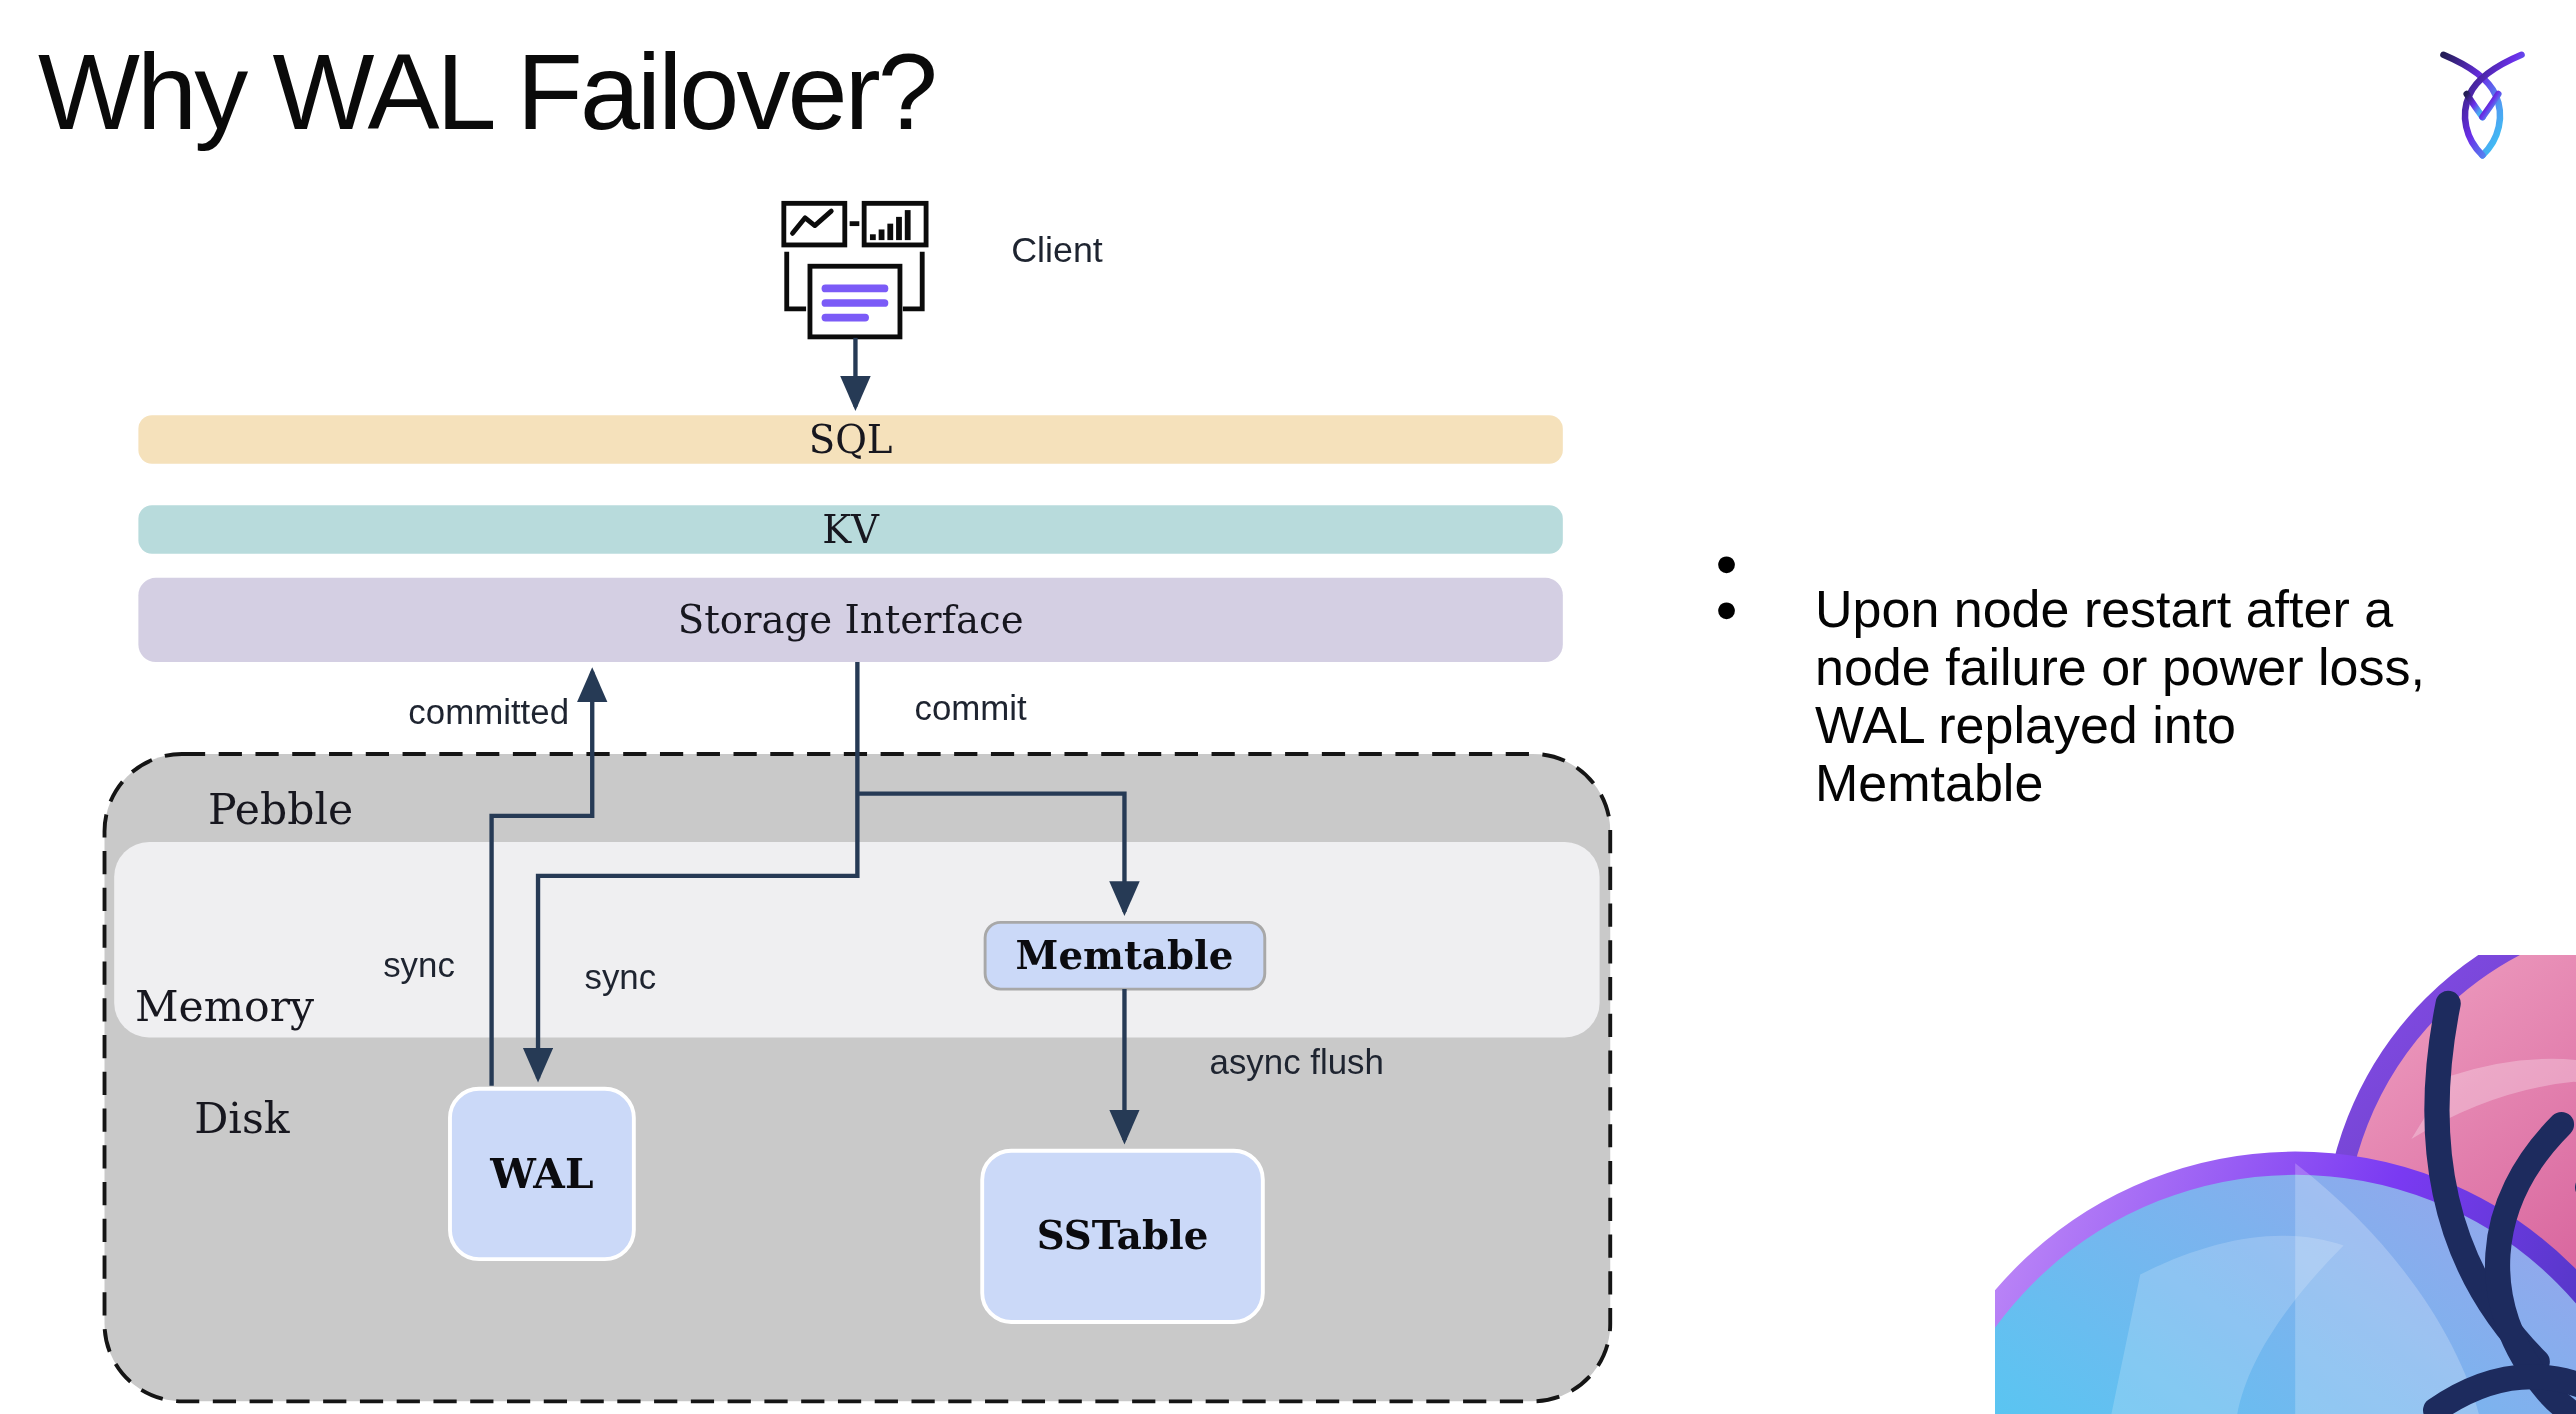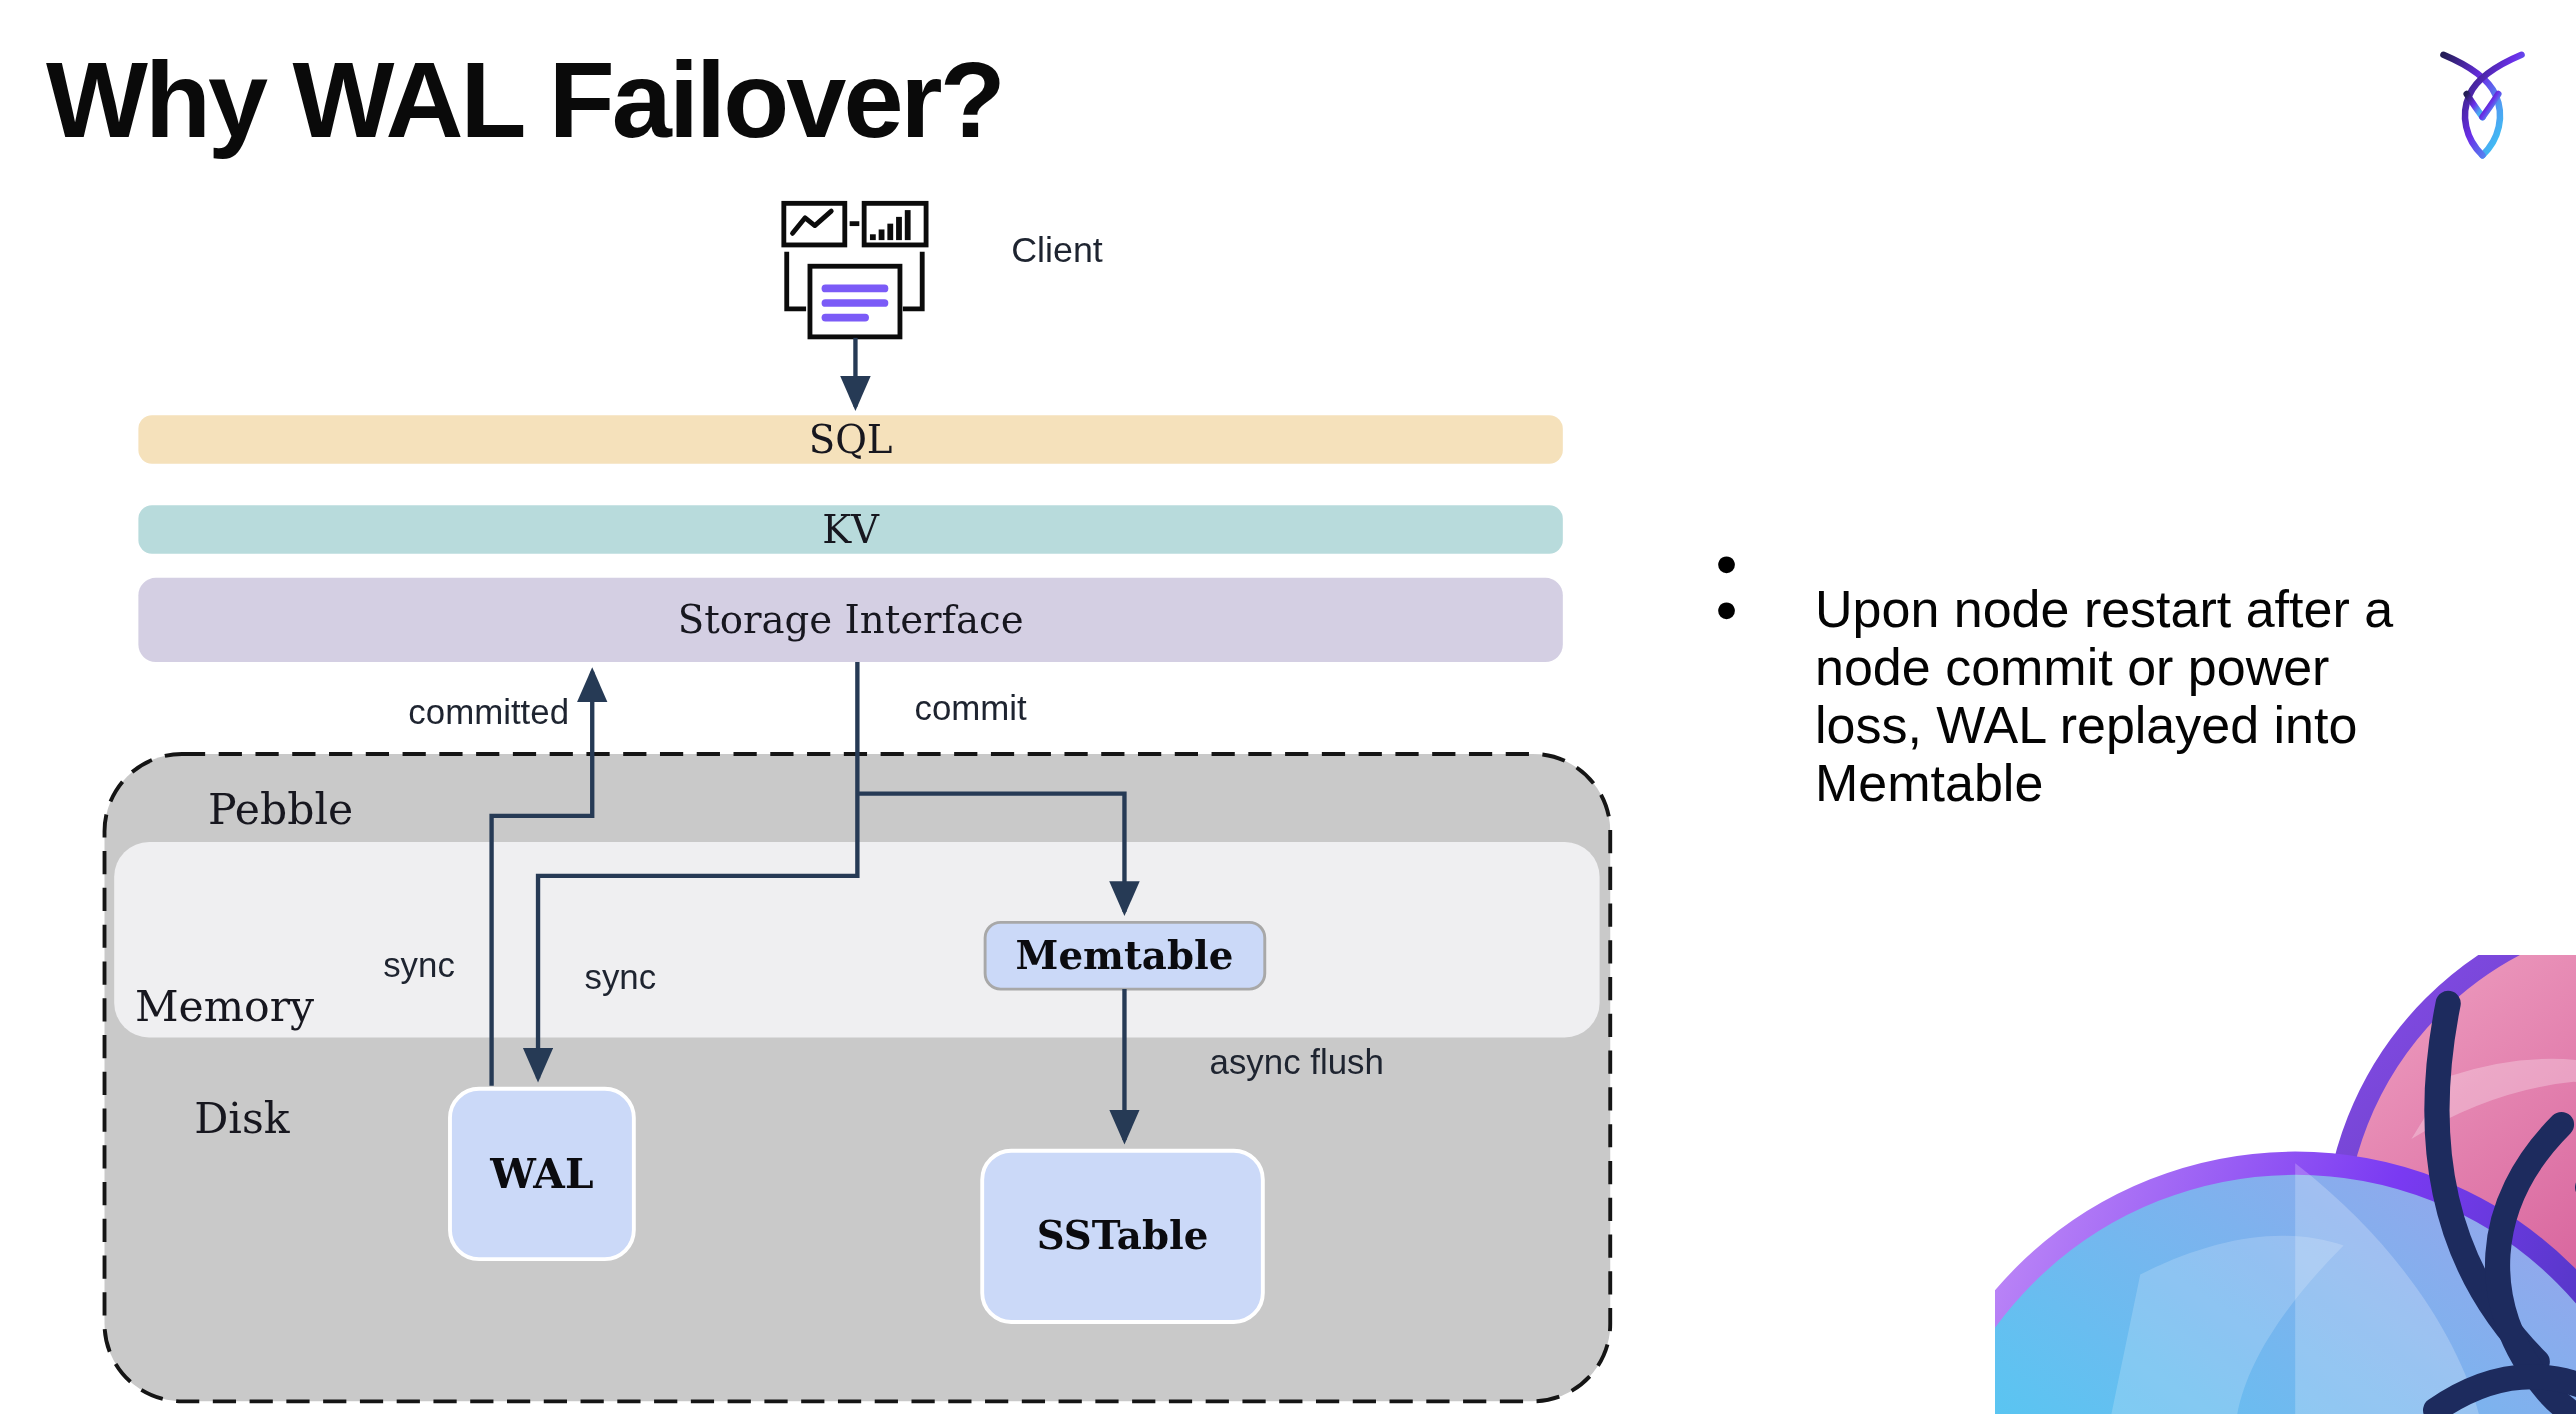--- a/index.html
+++ b/index.html
@@ -1,20 +1,20 @@
 <!DOCTYPE html>
 <html><head>
 <meta charset="utf-8">
 <style>
   html,body{margin:0;padding:0;background:#ffffff;}
   body{width:2576px;height:1415px;position:relative;overflow:hidden;font-family:"Liberation Sans",sans-serif;}
   .stage{position:absolute;inset:0;width:2576px;height:1415px;}
   h1.slide-title{
-    position:absolute;left:32px;top:29px;margin:14px;
-    font-family:"Liberation Sans",sans-serif;font-weight:bold;
+    position:absolute;left:32px;top:29px;margin:6px;
+    font-family:"Liberation Sans",sans-serif;font-weight:normal;
     font-size:108px;letter-spacing:-2.9px;color:#0a0a0a;line-height:1.05;
   }
   svg.diagram{position:absolute;left:0;top:0;width:2576px;height:1415px;}
   .t-serif{font-family:"DejaVu Serif","Liberation Serif",serif;fill:#17171f;}
   .t-serif-b{font-family:"DejaVu Serif","Liberation Serif",serif;font-weight:bold;fill:#0b0b0f;}
   .t-sans{font-family:"Liberation Sans",sans-serif;fill:#1e2430;}
   .flow{stroke:#263a55;stroke-width:4.5;fill:none;}
   .bullets{
     position:absolute;left:1709px;top:534px;width:716px;margin:0;padding:0;list-style:none;
     font-size:52px;line-height:58px;color:#040404;
@@ -102,21 +102,21 @@
     <text class="t-sans" x="641" y="1022" font-size="36" text-anchor="middle">sync</text>
     <text class="t-sans" x="1340" y="1110" font-size="36" text-anchor="middle">async flush</text>
   </svg>
 
   <ul class="bullets">
     <li>
       <span class="dot">●</span>
     </li>
     <li>
       <span class="dot">●</span>
-      <span>Upon node restart after a node commit or power loss, WAL replayed into Memtable</span>
+      <span>Upon node restart after a node failure or power loss, WAL replayed into Memtable</span>
     </li>
   </ul>
 
   <svg class="logo" viewBox="0 0 100 120">
     <defs>
       <linearGradient id="gLogo" x1="0" y1="0" x2="1" y2="1">
         <stop offset="0" stop-color="#241d56"></stop>
         <stop offset="0.45" stop-color="#6a2ee8"></stop>
         <stop offset="0.75" stop-color="#4f9df2"></stop>
         <stop offset="1" stop-color="#38cdf4"></stop>

